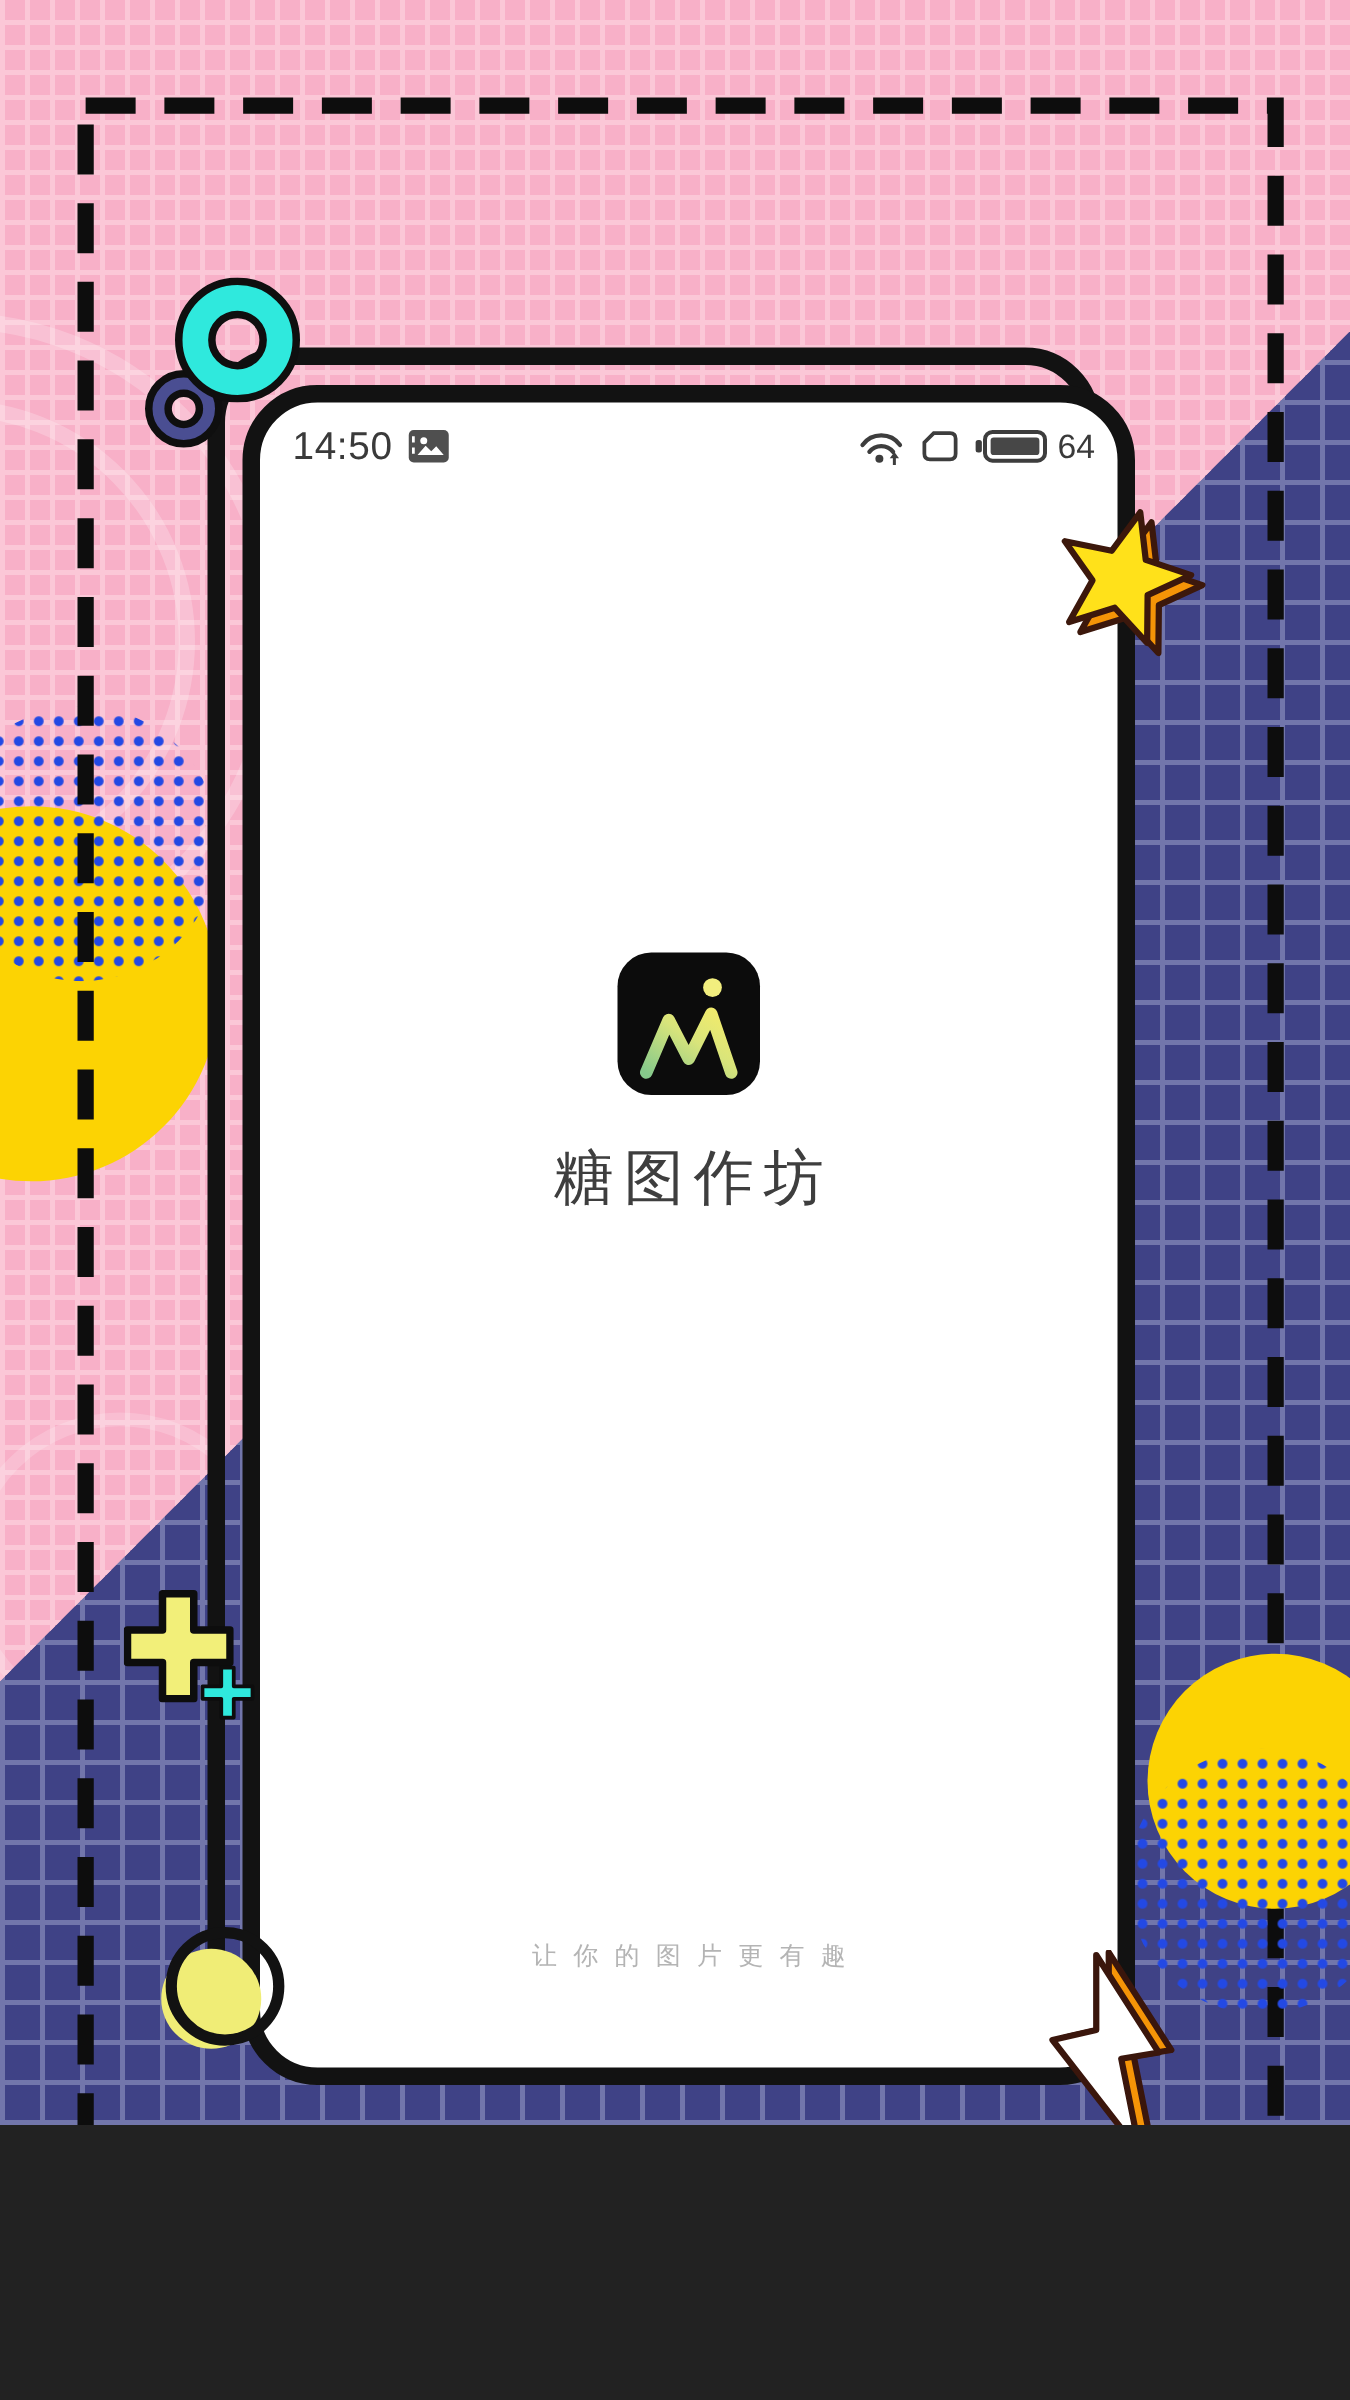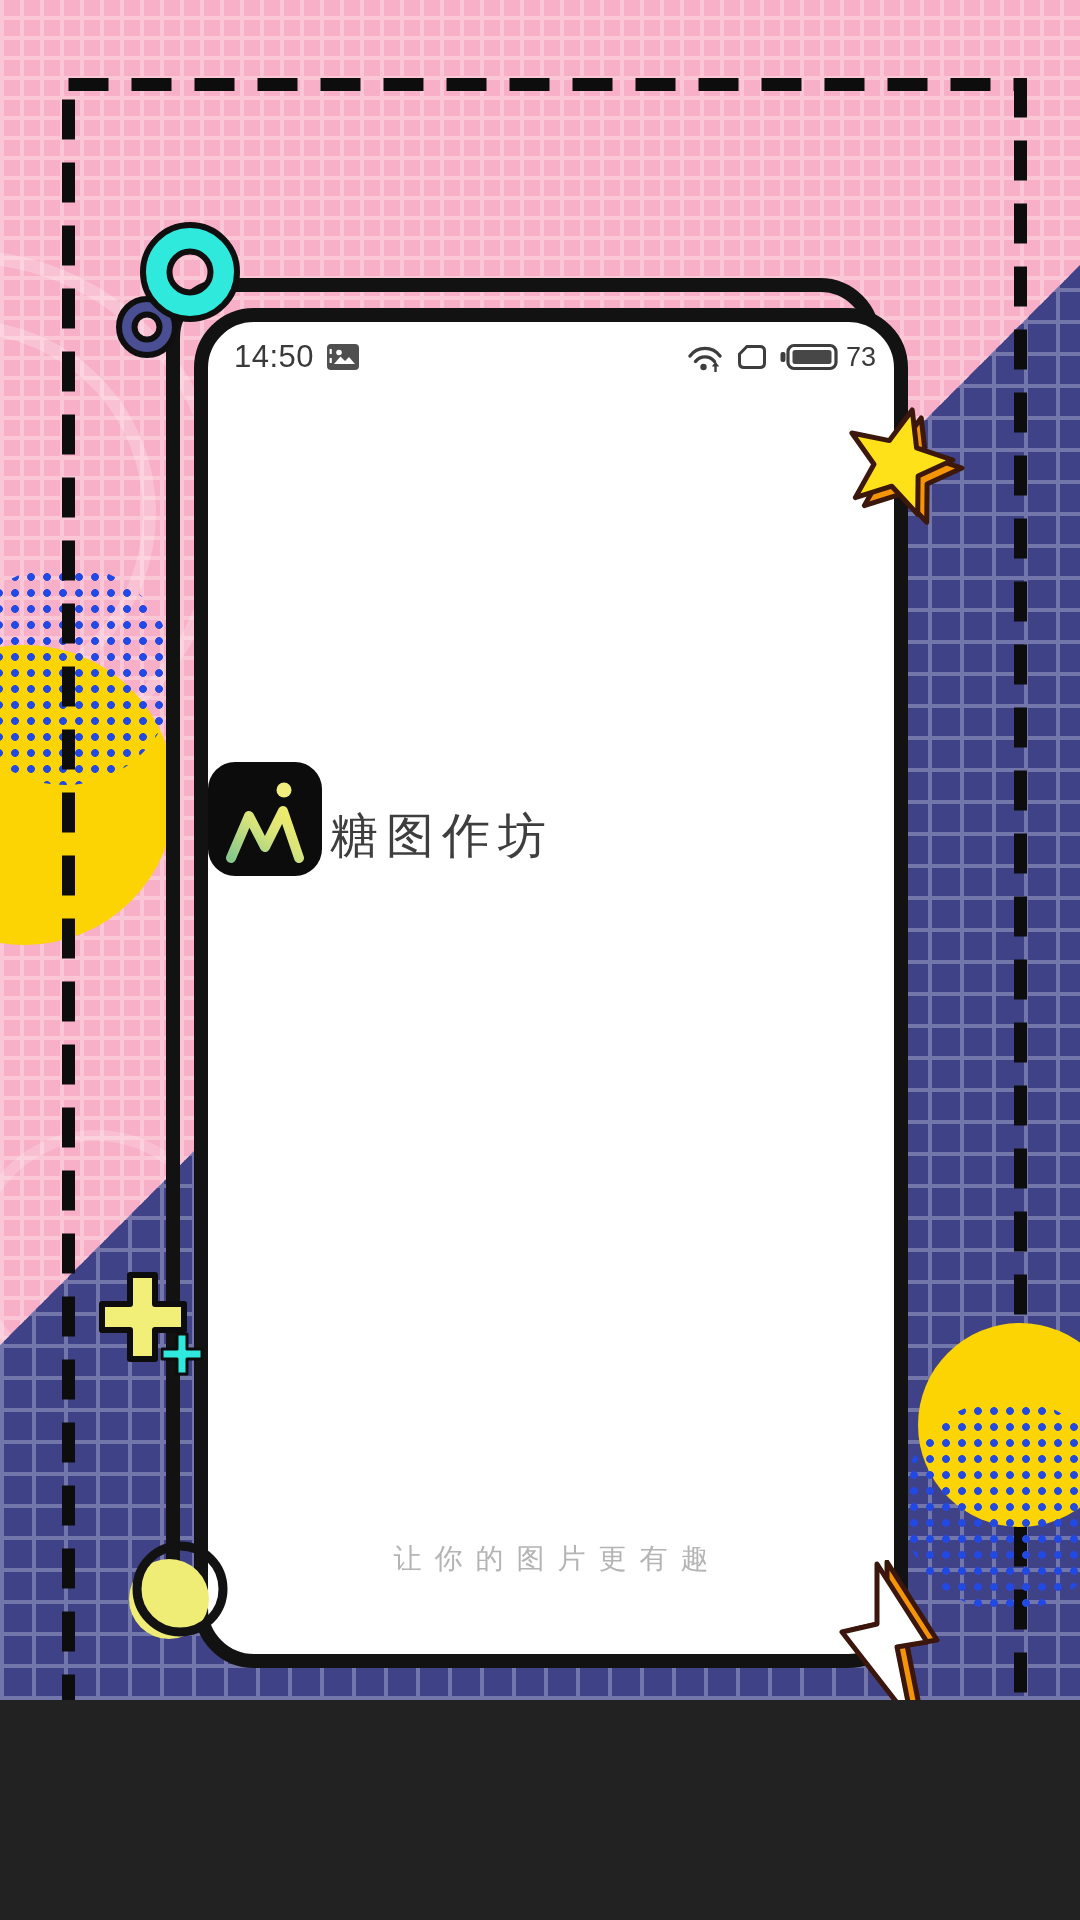--- a/index.html
+++ b/index.html
@@ -47,33 +47,33 @@
   .statusbar{
     position:absolute;left:26px;right:18px;top:16px;height:38px;
     display:flex;justify-content:space-between;align-items:center;
   }
   .sb-group{display:flex;align-items:center;gap:12px;}
   .sb-time{font-size:31px;color:#3a3a3a;letter-spacing:.5px;}
   .sb-batt-num{font-size:27px;color:#3a3a3a;margin-left:-4px;}
 
   .branding{
     position:absolute;left:0;right:0;top:440px;
-    display:flex;align-items:center;
+    display:flex;flex-direction:column;align-items:center;
   }
   .app-icon{
     width:114px;height:114px;border-radius:27px;background:#0c0c0c;
     display:flex;align-items:center;justify-content:center;
   }
   .app-name{
     margin-top:34px;font-size:48px;font-weight:500;color:#3e3e3e;
     letter-spacing:8px;text-indent:8px;
   }
   .tagline{
     position:absolute;left:0;right:0;bottom:76px;text-align:center;
-    font-size:28px;color:#b4b4b4;letter-spacing:13px;text-indent:13px;
+    font-size:20px;color:#b4b4b4;letter-spacing:13px;text-indent:13px;
   }
 </style>
 </head>
 <body>
 
 <div class="stage">
 
   <div class="abs bg-blue"></div>
   <div class="abs bg-pink">
     <div class="abs faint-ring" style="left:-230px;top:320px;width:360px;height:360px;"></div>
@@ -115,21 +115,21 @@
           <path d="M29.5,20.5 L25.8,25.6 H33.2 Z" fill="#3d3d3d"></path>
         </svg>
         <svg width="32" height="28" viewBox="0 0 32 28">
           <path d="M11,3.5 H24 Q28.5,3.5 28.5,8 V20 Q28.5,24.5 24,24.5 H8 Q3.5,24.5 3.5,20 V11 Z" fill="none" stroke="#3d3d3d" stroke-width="3"></path>
         </svg>
         <svg width="58" height="30" viewBox="0 0 58 30">
           <rect x="0.5" y="10" width="5" height="10" rx="2" fill="#3d3d3d"></rect>
           <rect x="8" y="3.5" width="48" height="23" rx="6" fill="none" stroke="#3d3d3d" stroke-width="3.2"></rect>
           <rect x="12.5" y="8" width="39" height="14" rx="2.5" fill="#474747"></rect>
         </svg>
-        <span class="sb-batt-num">73</span>
+        <span class="sb-batt-num">64</span>
       </div>
     </div>
 
     <div class="branding">
       <div class="app-icon">
         <svg width="114" height="114" viewBox="0 0 114 114">
           <defs>
             <linearGradient id="mgrad" x1="0" y1="1" x2="1" y2="0">
               <stop offset="0" stop-color="#86c98b"></stop>
               <stop offset="0.55" stop-color="#d8e47b"></stop>

